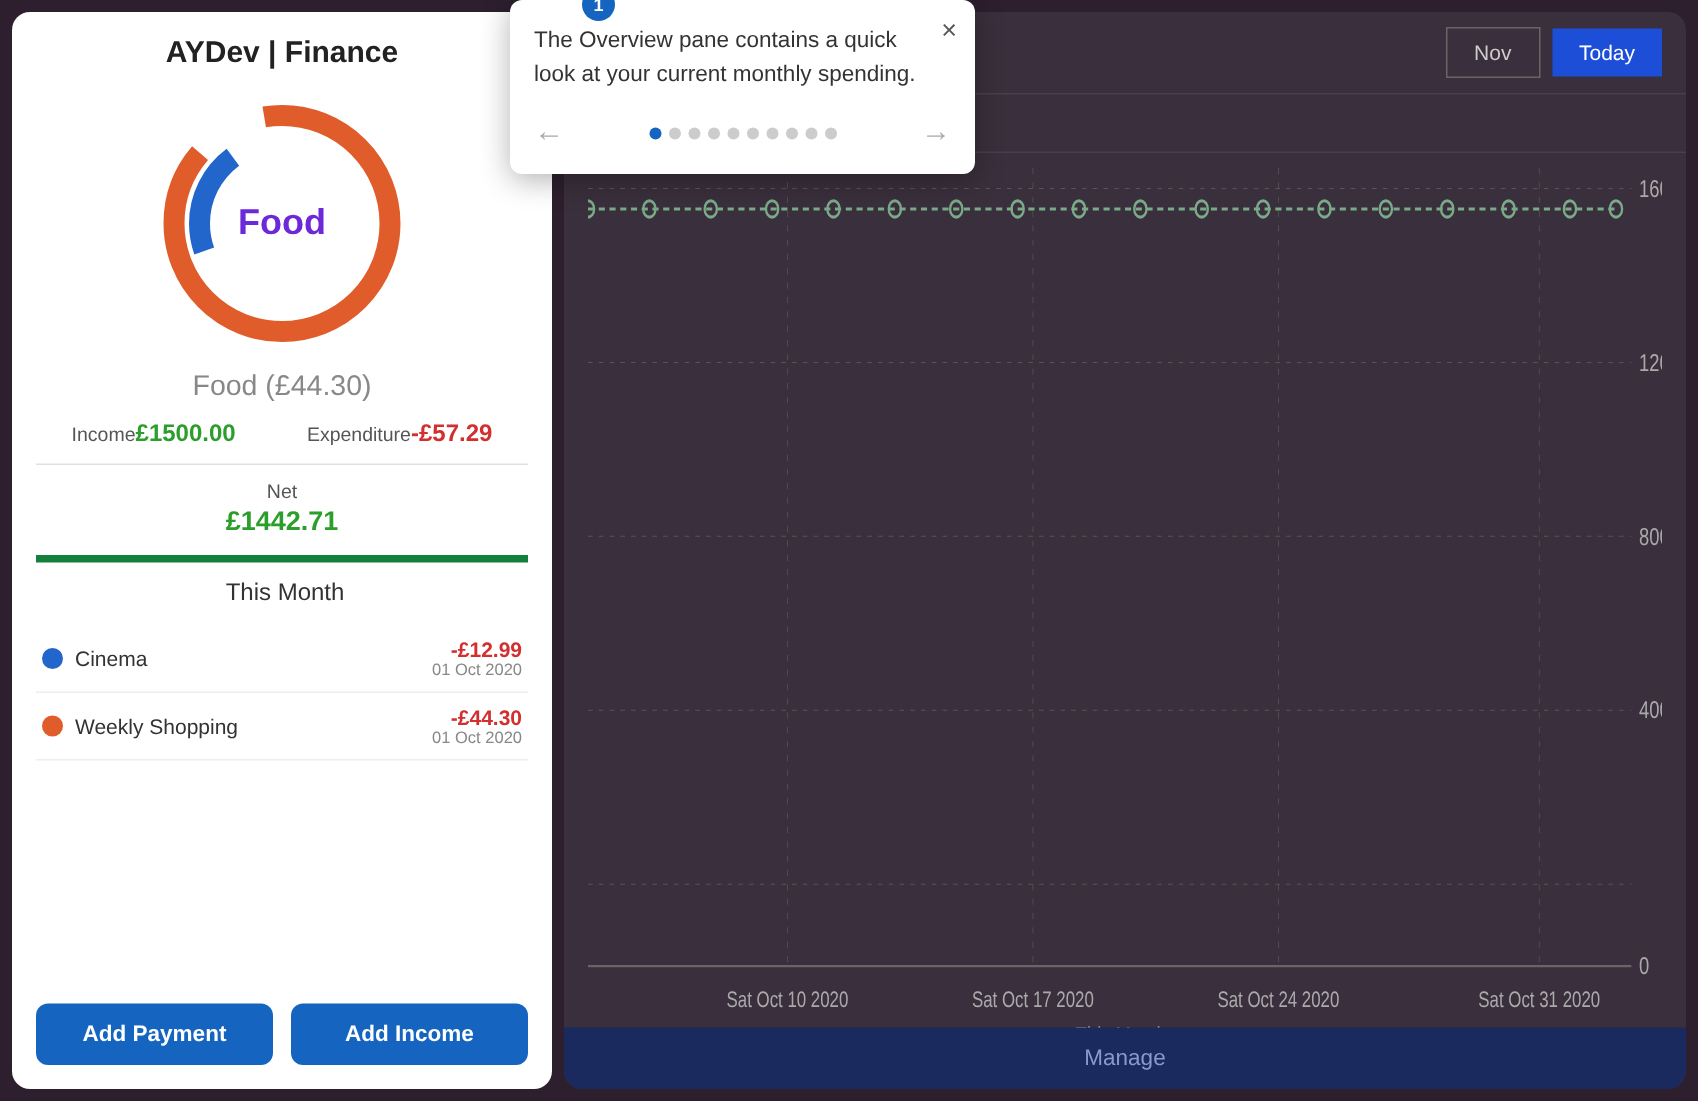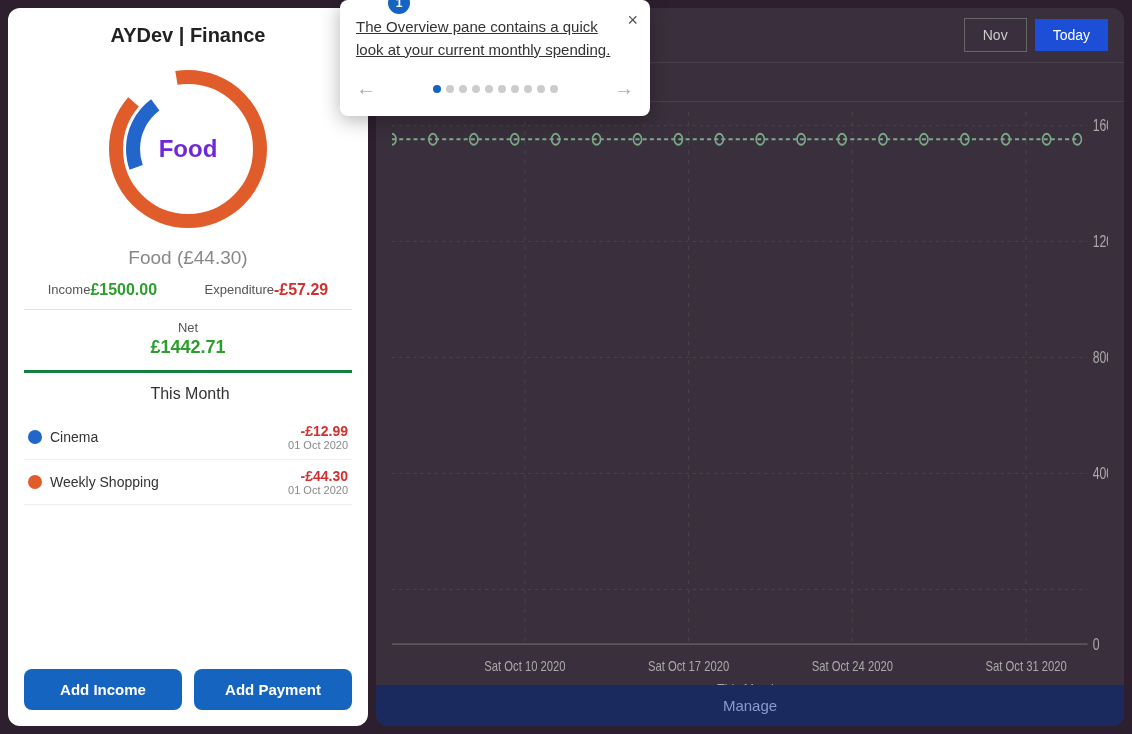--- a/index.html
+++ b/index.html
@@ -102,21 +102,21 @@
       font-size: 16px;
       font-weight: bold;
       color: #d32f2f;
     }
 
     .net-section {
       width: 100%;
       display: flex;
       flex-direction: column;
       align-items: center;
-      border-bottom: 3px solid #15803d;
+      border-bottom: 5px solid #15803d;
       padding-bottom: 12px;
       margin-bottom: 12px;
     }
 
     .net-label {
       font-size: 13px;
       color: #555;
       margin-bottom: 2px;
     }
 
@@ -313,21 +313,20 @@
       cursor: pointer;
       color: #555;
     }
 
     .popover-text {
       font-size: 15px;
       color: #333;
       line-height: 1.5;
       margin-bottom: 16px;
       padding-right: 20px;
-      text-decoration: underline;
     }
 
     .popover-nav {
       display: flex;
       align-items: center;
       justify-content: space-between;
     }
 
     .popover-arrow {
       background: none;
@@ -411,22 +410,22 @@
           <span class="transaction-name">Weekly Shopping</span>
         </div>
         <div class="transaction-right">
           <span class="transaction-amount">-£44.30</span>
           <span class="transaction-date">01 Oct 2020</span>
         </div>
       </div>
     </div>
 
     <div class="button-row">
+      <button class="btn-blue">Add Payment</button>
       <button class="btn-blue">Add Income</button>
-      <button class="btn-blue">Add Payment</button>
     </div>
   </div>
 
   <div class="right-panel">
 
     <div class="right-header">
       <span class="header-title">Historical</span>
       <button class="header-btn header-btn-outline">Nov</button>
       <button class="header-btn header-btn-primary">Today</button>
     </div>

